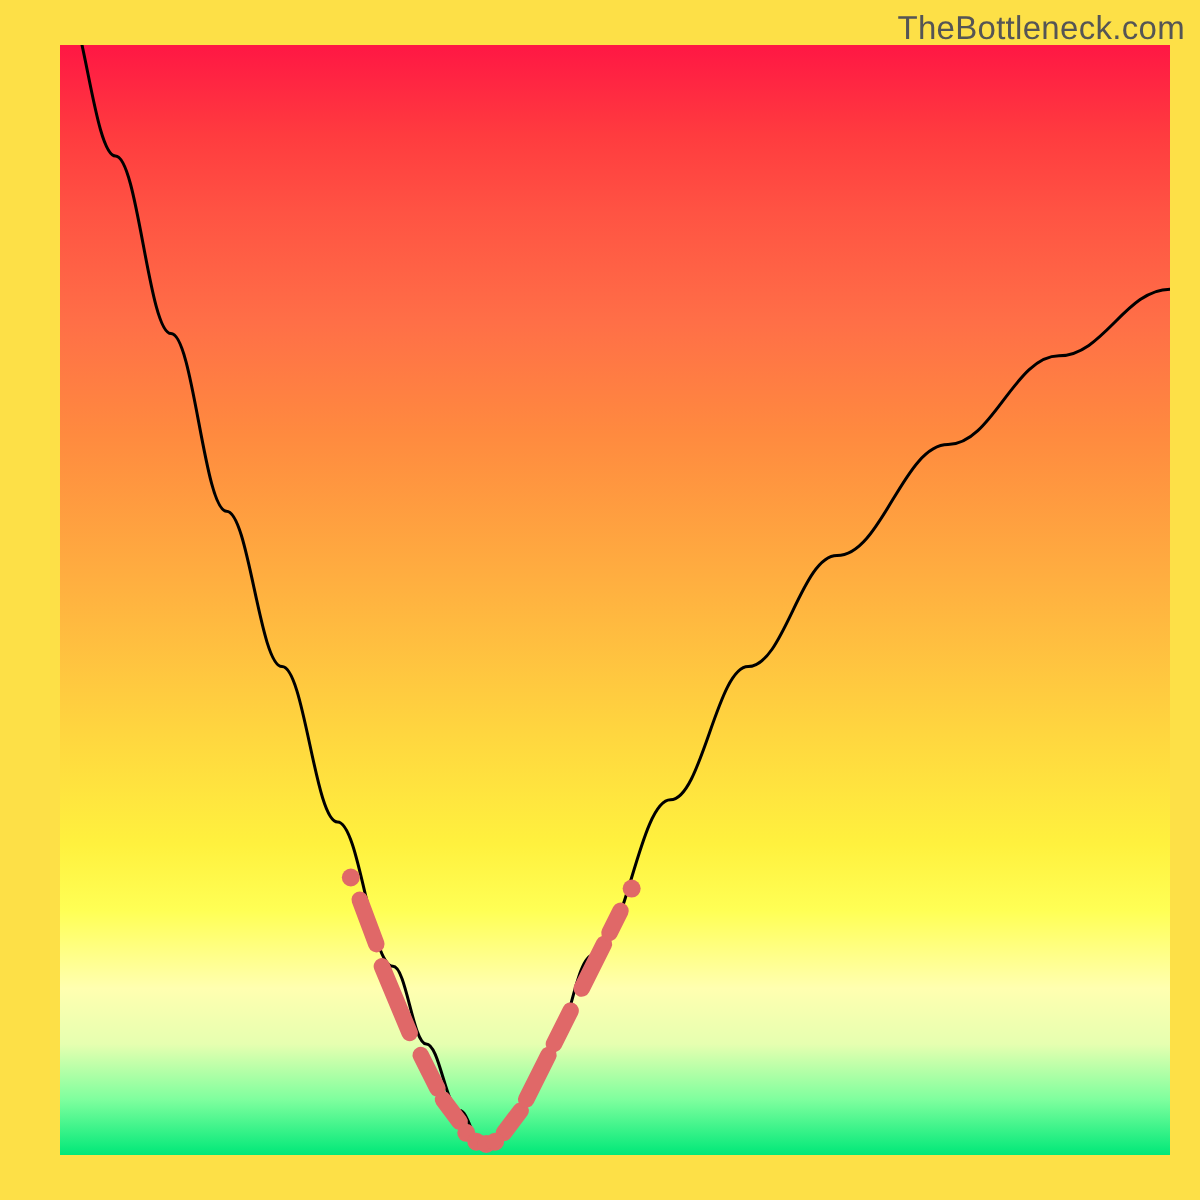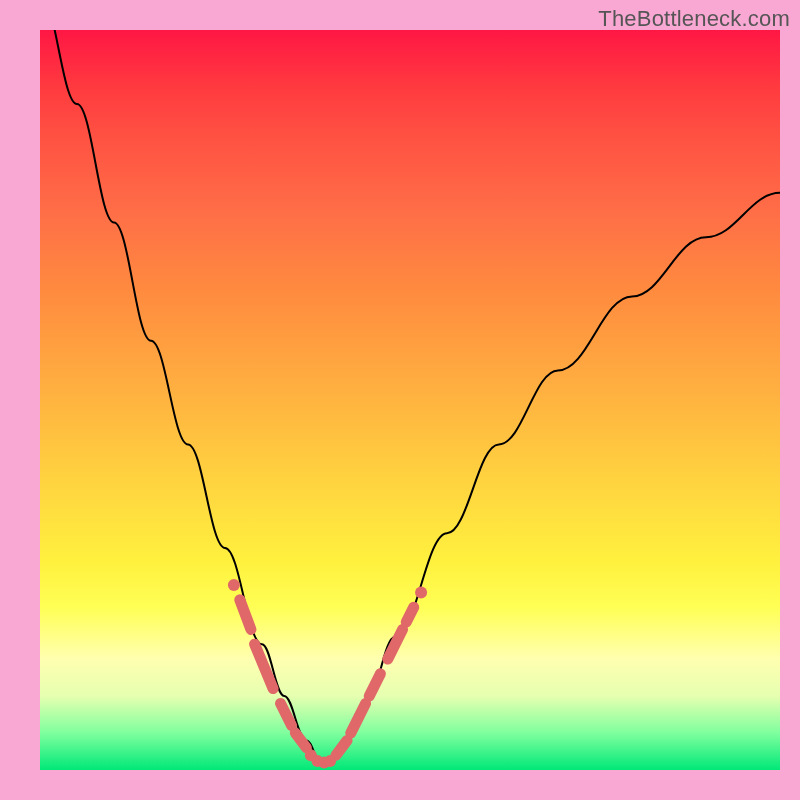--- a/index.html
+++ b/index.html
@@ -8,21 +8,21 @@
     width: 800px;
     height: 800px;
     overflow: hidden;
     background: #000;
     font-family: Arial, Helvetica, sans-serif;
   }
   .frame {
     position: relative;
     width: 800px;
     height: 800px;
-    background: #f9a8d4;
+    background: #fde047;
     text-decoration: underline;
   }
   .plot-area {
     position: absolute;
     left: 40px;
     top: 30px;
     width: 740px;
     height: 740px;
     background: linear-gradient(
       to bottom,

